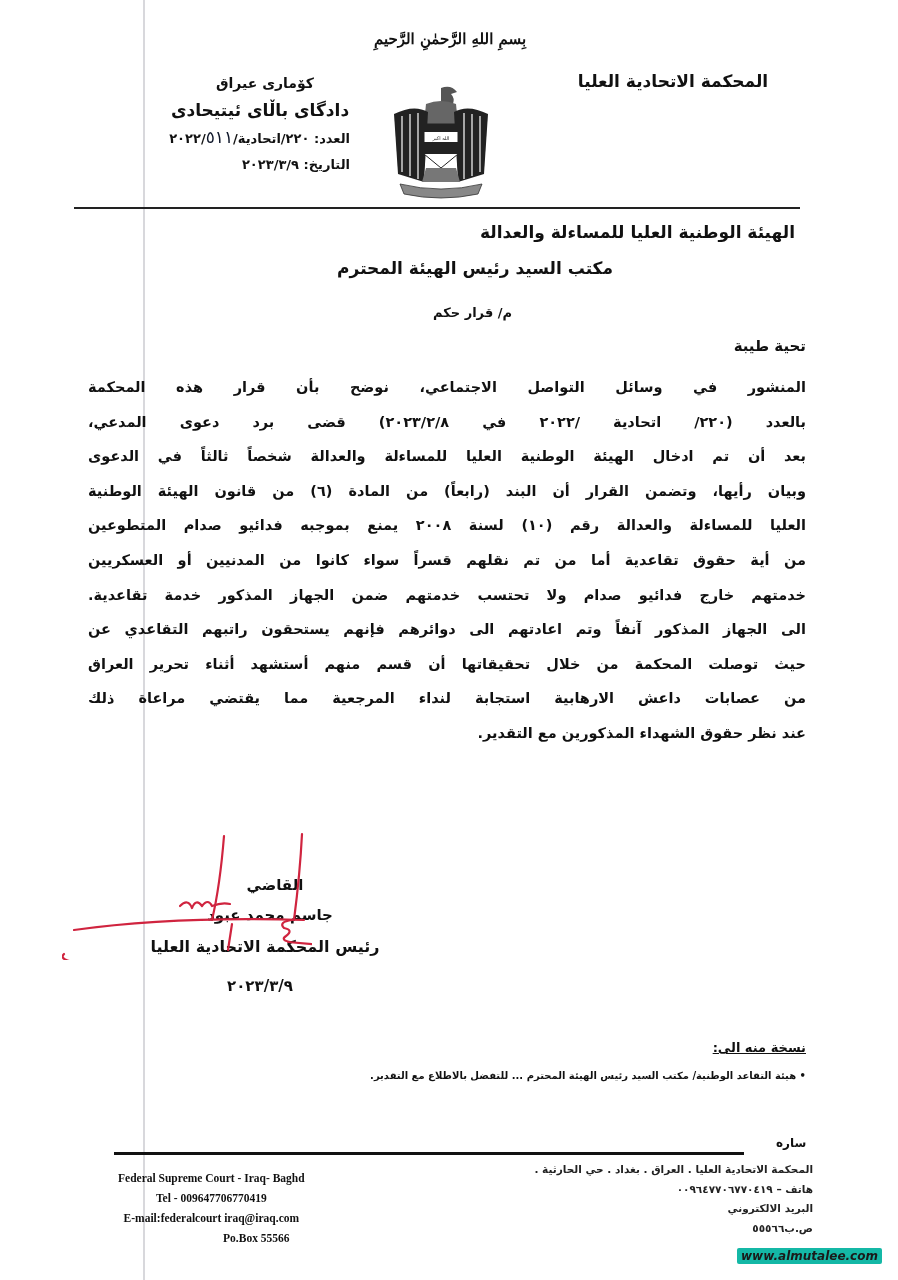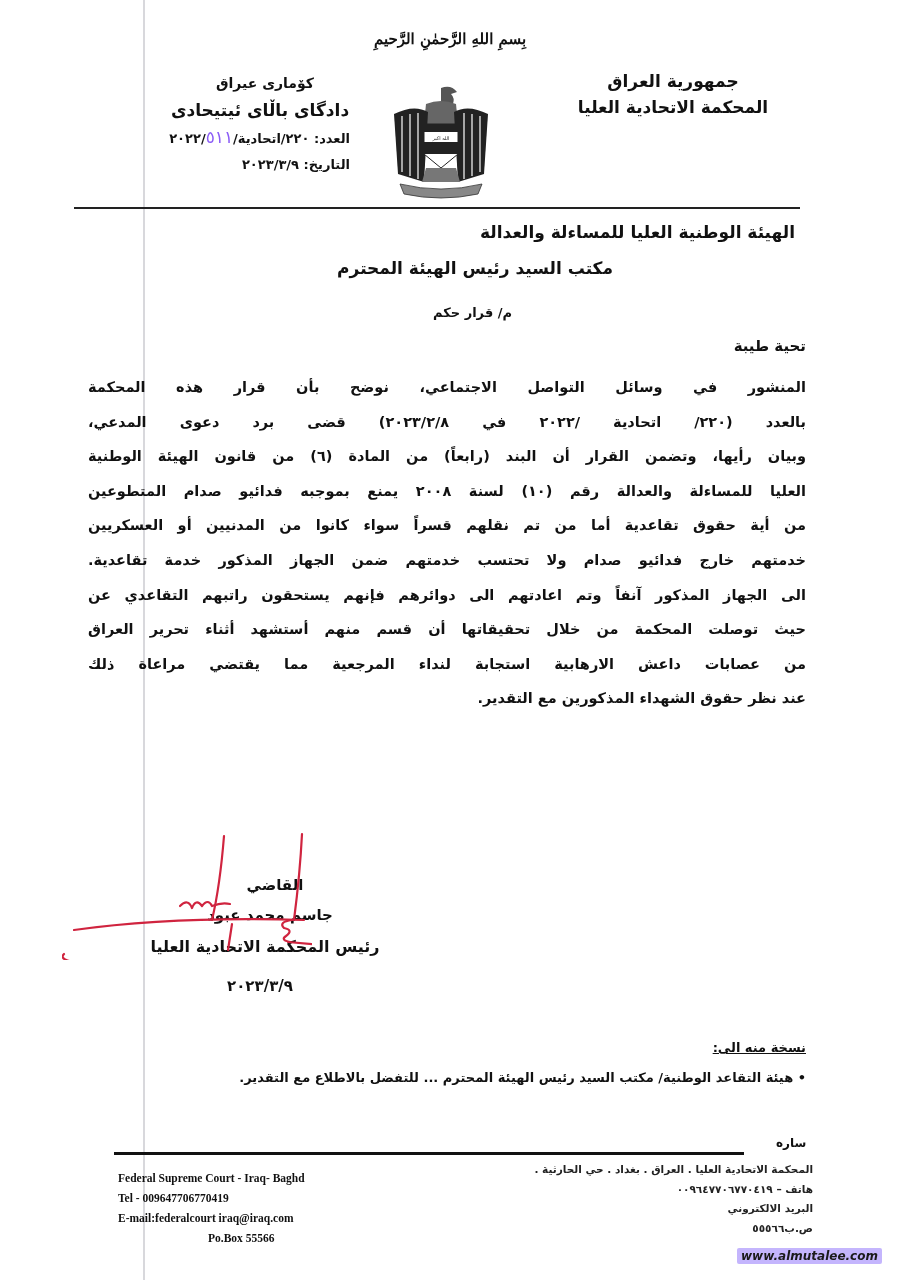--- a/index.html
+++ b/index.html
@@ -20,21 +20,21 @@
   .hdr-right .l1 { font-size: 17px; }
   .hdr-right .l2 { font-size: 17px; }
   .hdr-right .l3 { font-size: 14px; }
 
   .emblem { left: 386px; top: 80px; width: 110px; height: 120px; }
 
   .hdr-left { left: 110px; top: 70px; width: 240px; text-align: right; font-weight: bold; }
   .hdr-left .l1 { font-size: 14px; line-height: 26px; text-align: center; padding-left: 70px; }
   .hdr-left .l2 { font-size: 17px; line-height: 28px; text-align: center; padding-left: 60px; }
   .hdr-left .row { font-size: 13px; line-height: 26px; }
-  .hdr-left .hand { color: #8b5cf6; font-family: "DejaVu Sans", sans-serif; font-weight: normal; font-size: 17px; }
+  .hdr-left .hand { color: #0f172a; font-family: "DejaVu Sans", sans-serif; font-weight: normal; font-size: 17px; }
 
   .hr-top { left: 74px; top: 207px; width: 726px; height: 2px; background: #222; }
 
   .addressee { right: 90px; width: 600px; text-align: right; font-weight: bold; }
   .addr1 { top: 222px; font-size: 17px; right: 103px; }
   .addr2 { top: 258px; font-size: 17px; right: 285px; }
   .subj  { top: 305px; font-size: 13px; right: 386px; }
   .greet { top: 337px; font-size: 15px; right: 92px; }
 
   .body-text {
@@ -46,40 +46,39 @@
   .body-text .line.last { text-align-last: right; }
 
   .sig-block { left: 100px; top: 870px; width: 280px; text-align: center; font-weight: bold; }
   .sig-block .title { font-size: 15px; line-height: 30px; padding-left: 70px; }
   .sig-block .name { font-size: 15px; line-height: 30px; padding-left: 60px; }
   .sig-block .role { font-size: 16px; line-height: 34px; padding-left: 50px; }
   .sig-block .date { font-size: 15px; line-height: 44px; padding-left: 40px; }
   .signature { left: 62px; top: 820px; width: 250px; height: 140px; pointer-events: none; }
 
   .cc-title { right: 92px; top: 1040px; font-weight: bold; font-size: 13px; text-decoration: underline; }
-  .cc-item { right: 92px; top: 1070px; font-weight: bold; font-size: 13px; }
+  .cc-item { right: 92px; top: 1070px; font-weight: bold; font-size: 10px; }
 
   .hr-bottom { left: 114px; top: 1152px; width: 630px; height: 3px; background: #111; }
   .footer-label { left: 776px; top: 1136px; font-size: 12px; font-weight: bold; }
 
-  .footer-en { left: 118px; top: 1168px; font-family: "Liberation Serif", serif; font-weight: bold; font-size: 11.5px; line-height: 20px; }
+  .footer-en { left: 118px; top: 1168px; font-family: "Liberation Serif", serif; font-weight: bold; font-size: 11.5px; line-height: 20px; text-align: center; }
   .footer-en .center { padding-left: 90px; }
   .footer-ar { right: 85px; top: 1160px; width: 290px; font-size: 10.5px; font-weight: bold; line-height: 19.5px; color: #222; }
 
-  .watermark { left: 737px; top: 1248px; background: #c4b5fd; padding: 1px 4px; font-family: "DejaVu Sans", sans-serif; font-style: italic; font-weight: bold; font-size: 12px; color: #1a1a1a; border-radius: 2px; }
+  .watermark { left: 737px; top: 1248px; background: #14b8a6; padding: 1px 4px; font-family: "DejaVu Sans", sans-serif; font-style: italic; font-weight: bold; font-size: 12px; color: #1a1a1a; border-radius: 2px; }
 </style>
 </head>
 <body>
 
 <div class="abs fold"></div>
 
 <div class="abs bismillah rtl">بِسمِ اللهِ الرَّحمٰنِ الرَّحيمِ</div>
 
 <div class="abs hdr-right rtl">
-  <div class="l1">جمهورية العراق</div>
   <div class="l2">المحكمة الاتحادية العليا</div>
 </div>
 
 <svg class="abs emblem" viewBox="0 0 110 120">
   <path d="M55 8 q10 -4 16 4 l-6 2 q4 4 2 10 l-12 0 z" fill="#555"></path>
   <path d="M40 24 q15 -6 30 0 l2 20 l-34 0 z" fill="#666"></path>
   <path d="M8 34 q20 -10 34 -2 l-4 70 l-26 -8 z" fill="#222"></path>
   <path d="M102 34 q-20 -10 -34 -2 l4 70 l26 -8 z" fill="#222"></path>
   <g stroke="#fff" stroke-width="1.2">
     <line x1="16" y1="36" x2="16" y2="92"></line>
@@ -113,20 +112,21 @@
 <div class="abs hr-top"></div>
 
 <div class="abs addressee addr1 rtl">الهيئة الوطنية العليا للمساءلة والعدالة</div>
 <div class="abs addressee addr2 rtl">مكتب السيد رئيس الهيئة المحترم</div>
 <div class="abs addressee subj rtl">م/ قرار حكم</div>
 <div class="abs addressee greet rtl">تحية طيبة</div>
 
 <div class="abs body-text rtl">
   <span class="line">المنشور في وسائل التواصل الاجتماعي، نوضح بأن قرار هذه المحكمة</span>
   <span class="line">بالعدد (٢٢٠/ اتحادية /٢٠٢٢ في ٢٠٢٣/٢/٨) قضى برد دعوى المدعي،</span>
+  <span class="line">بعد أن تم ادخال الهيئة الوطنية العليا للمساءلة والعدالة شخصاً ثالثاً في الدعوى</span>
   <span class="line">وبيان رأيها، وتضمن القرار أن البند (رابعاً) من المادة (٦) من قانون الهيئة الوطنية</span>
   <span class="line">العليا للمساءلة والعدالة رقم (١٠) لسنة ٢٠٠٨ يمنع بموجبه فدائيو صدام المتطوعين</span>
   <span class="line">من أية حقوق تقاعدية أما من تم نقلهم قسراً سواء كانوا من المدنيين أو العسكريين</span>
   <span class="line">خدمتهم خارج فدائيو صدام ولا تحتسب خدمتهم ضمن الجهاز المذكور خدمة تقاعدية.</span>
   <span class="line">الى الجهاز المذكور آنفاً وتم اعادتهم الى دوائرهم فإنهم يستحقون راتبهم التقاعدي عن</span>
   <span class="line">حيث توصلت المحكمة من خلال تحقيقاتها أن قسم منهم أستشهد أثناء تحرير العراق</span>
   <span class="line">من عصابات داعش الارهابية استجابة لنداء المرجعية مما يقتضي مراعاة ذلك</span>
   <span class="line last">عند نظر حقوق الشهداء المذكورين مع التقدير.</span>
 </div>
 

